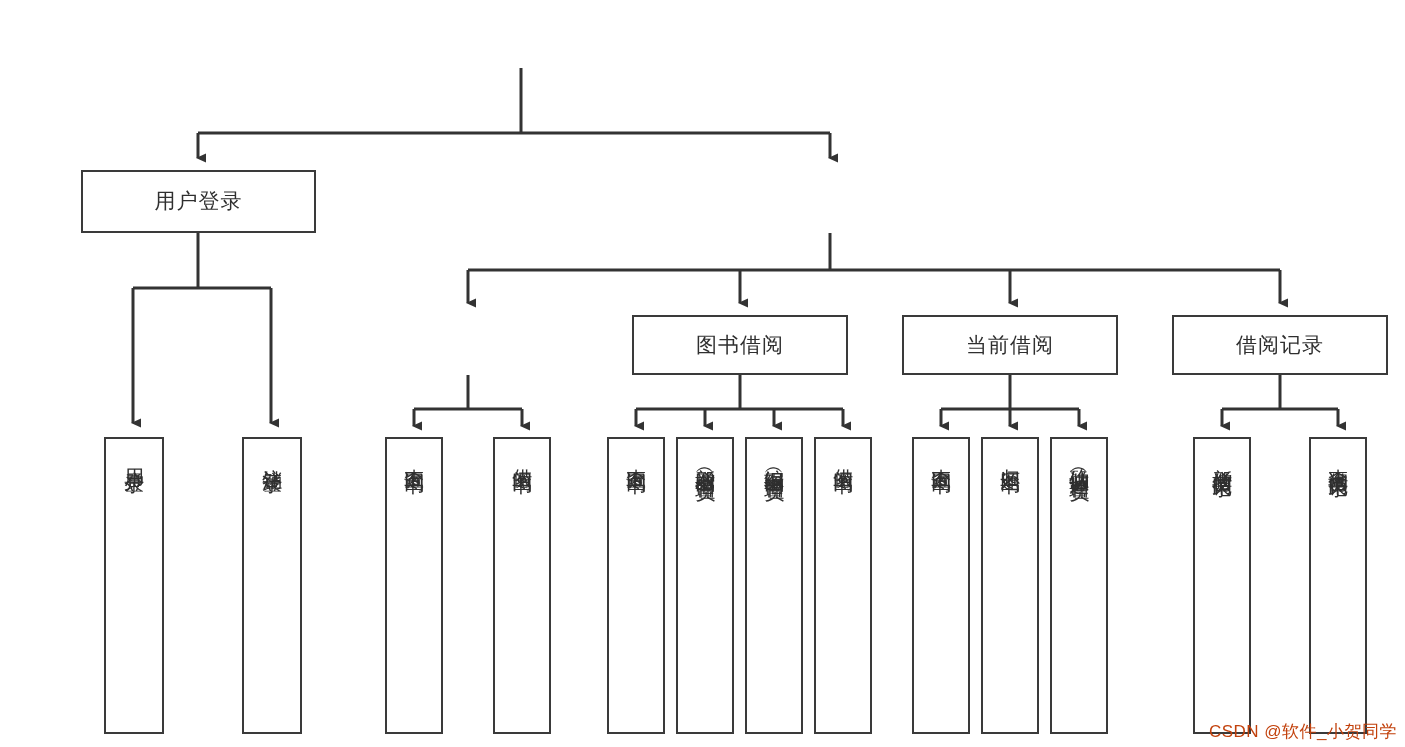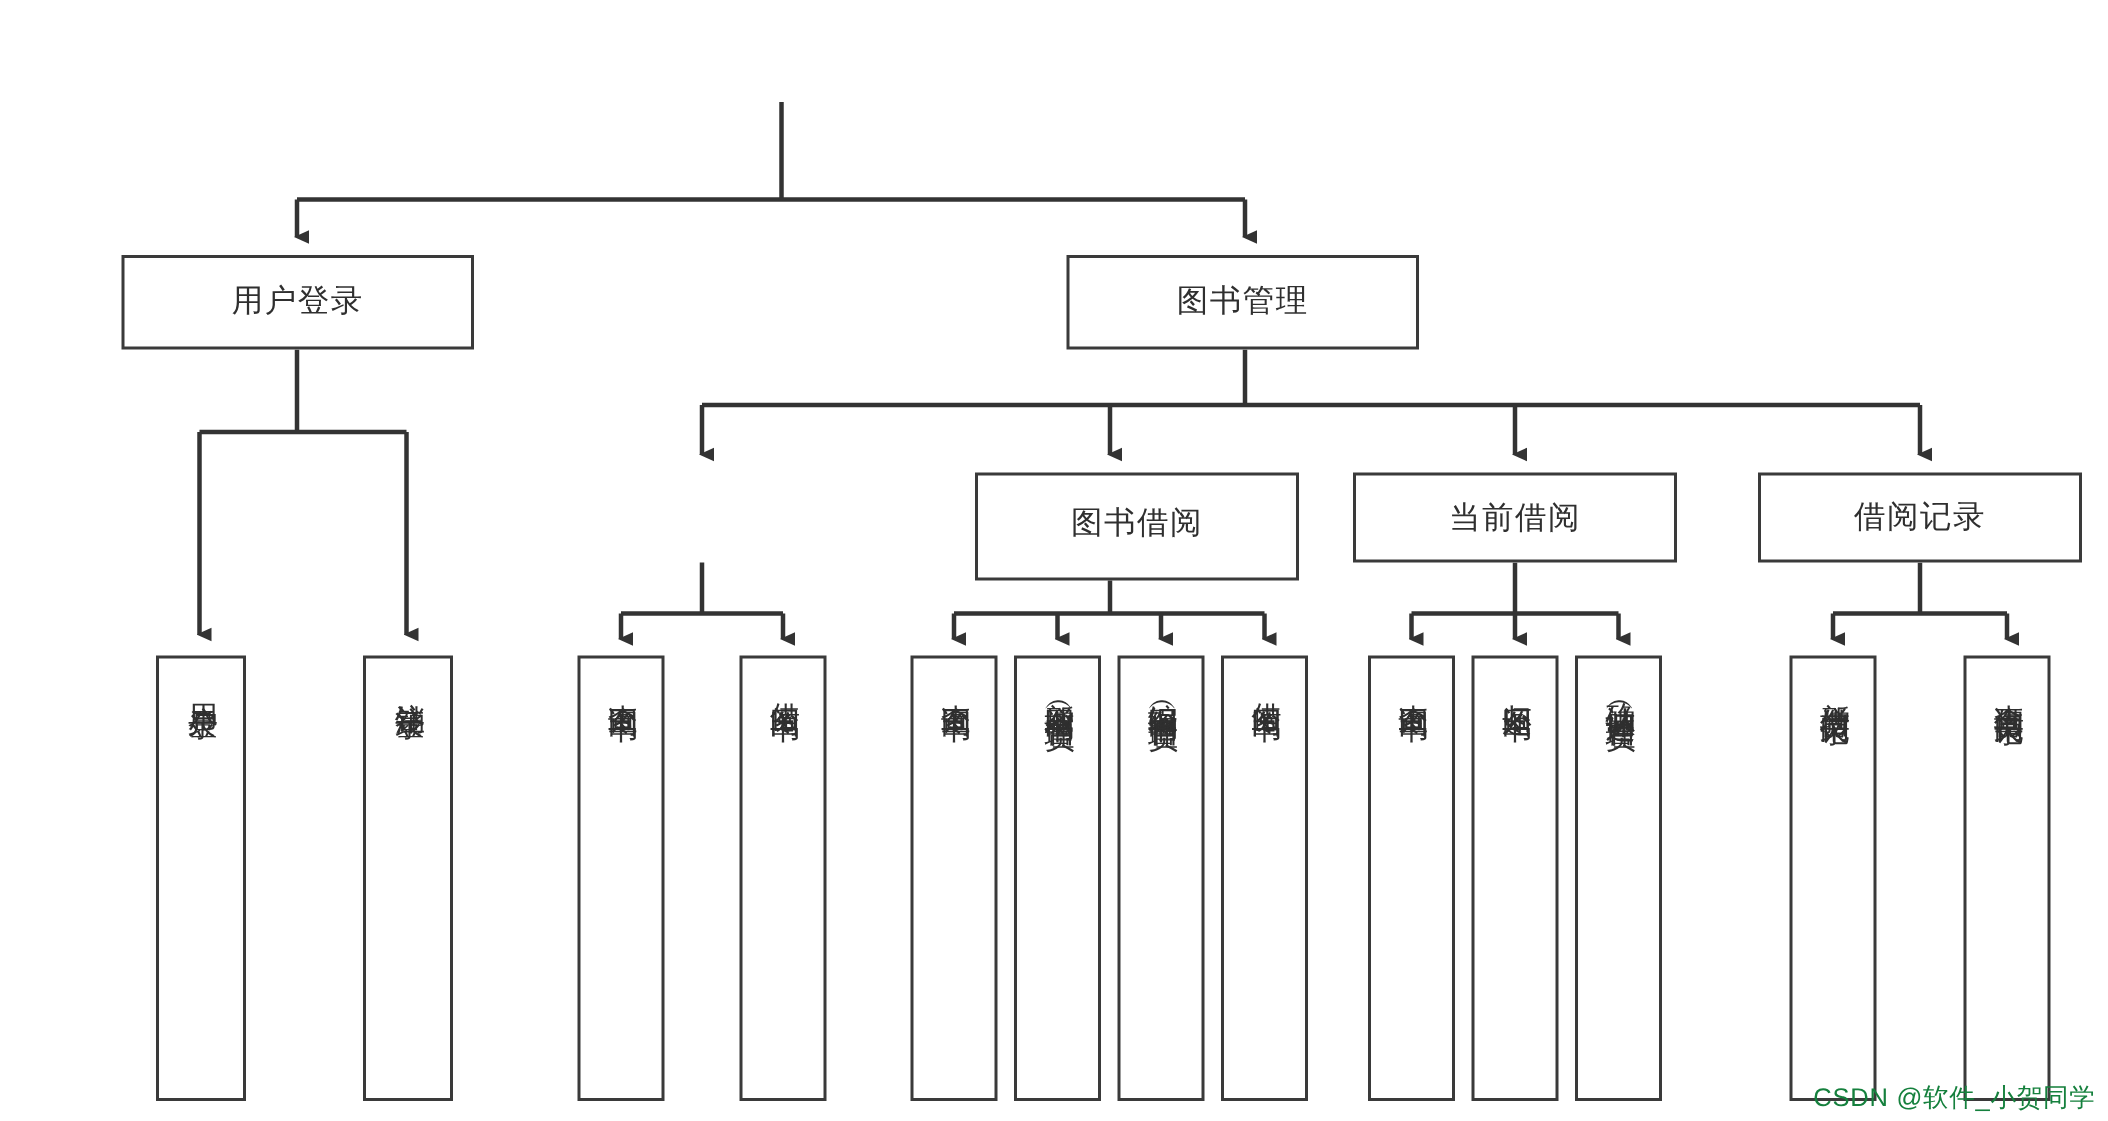--- a/index.html
+++ b/index.html
@@ -6,21 +6,21 @@
   body{width:1405px;height:747px;font-family:"Liberation Sans","DejaVu Sans",sans-serif;color:#2b2b2b;}
   #stage{position:relative;width:1405px;height:747px;overflow:hidden;background:#fff;}
   svg.links{position:absolute;left:0;top:0;width:1405px;height:747px;pointer-events:none;}
   .node{position:absolute;box-sizing:border-box;background:#ffffff;border:2px solid #3a3a3a;
         display:flex;align-items:center;justify-content:center;z-index:2;}
   .node .label{font-size:21px;line-height:1.25;color:#2f2f2f;white-space:nowrap;letter-spacing:1px;}
   .node.vert{align-items:flex-start;justify-content:center;padding-top:14px;}
   .node.vert .label{writing-mode:vertical-rl;text-orientation:upright;white-space:normal;
         font-size:20px;line-height:1.18;letter-spacing:2px;max-height:100%;}
   .node.root .label{font-size:22px;}
-  .watermark{position:absolute;right:8px;bottom:4px;font-size:17px;color:#15803d;
+  .watermark{position:absolute;right:8px;bottom:4px;font-size:17px;color:#c2410c;
         letter-spacing:0.5px;z-index:3;white-space:nowrap;}
 </style>
 </head>
 <body>
 
 <div id="stage">
 
   <svg class="links" viewBox="0 0 1405 747">
     <defs>
       <marker id="arw" markerWidth="10" markerHeight="10" refX="5" refY="8" orient="auto" markerUnits="userSpaceOnUse">
@@ -68,25 +68,22 @@
       <path d="M1222,409 L1338,409"></path>
       <path d="M1222,409 L1222,426" marker-end="url(#arw)"></path>
       <path d="M1338,409 L1338,426" marker-end="url(#arw)"></path>
     </g>
   </svg>
 
 
   <div class="node" style="left:81px;top:170px;width:235px;height:63px;">
     <span class="label">用户登录</span>
   </div>
-  <div class="node" style="left:711px;top:170px;width:235px;height:63px;">
-    <span class="label">图书管理</span>
-  </div>
 
-  <div class="node" style="left:650px;top:315px;width:216px;height:72px;font-family:Liberation Mono, monospace;">
+  <div class="node" style="left:632px;top:315px;width:216px;height:60px;">
     <span class="label">图书借阅</span>
   </div>
   <div class="node" style="left:902px;top:315px;width:216px;height:60px;font-family:Liberation Serif, serif;">
     <span class="label">当前借阅</span>
   </div>
   <div class="node" style="left:1172px;top:315px;width:216px;height:60px;">
     <span class="label">借阅记录</span>
   </div>
 
   <div class="node vert" style="left:104px;top:437px;width:60px;height:297px;">

